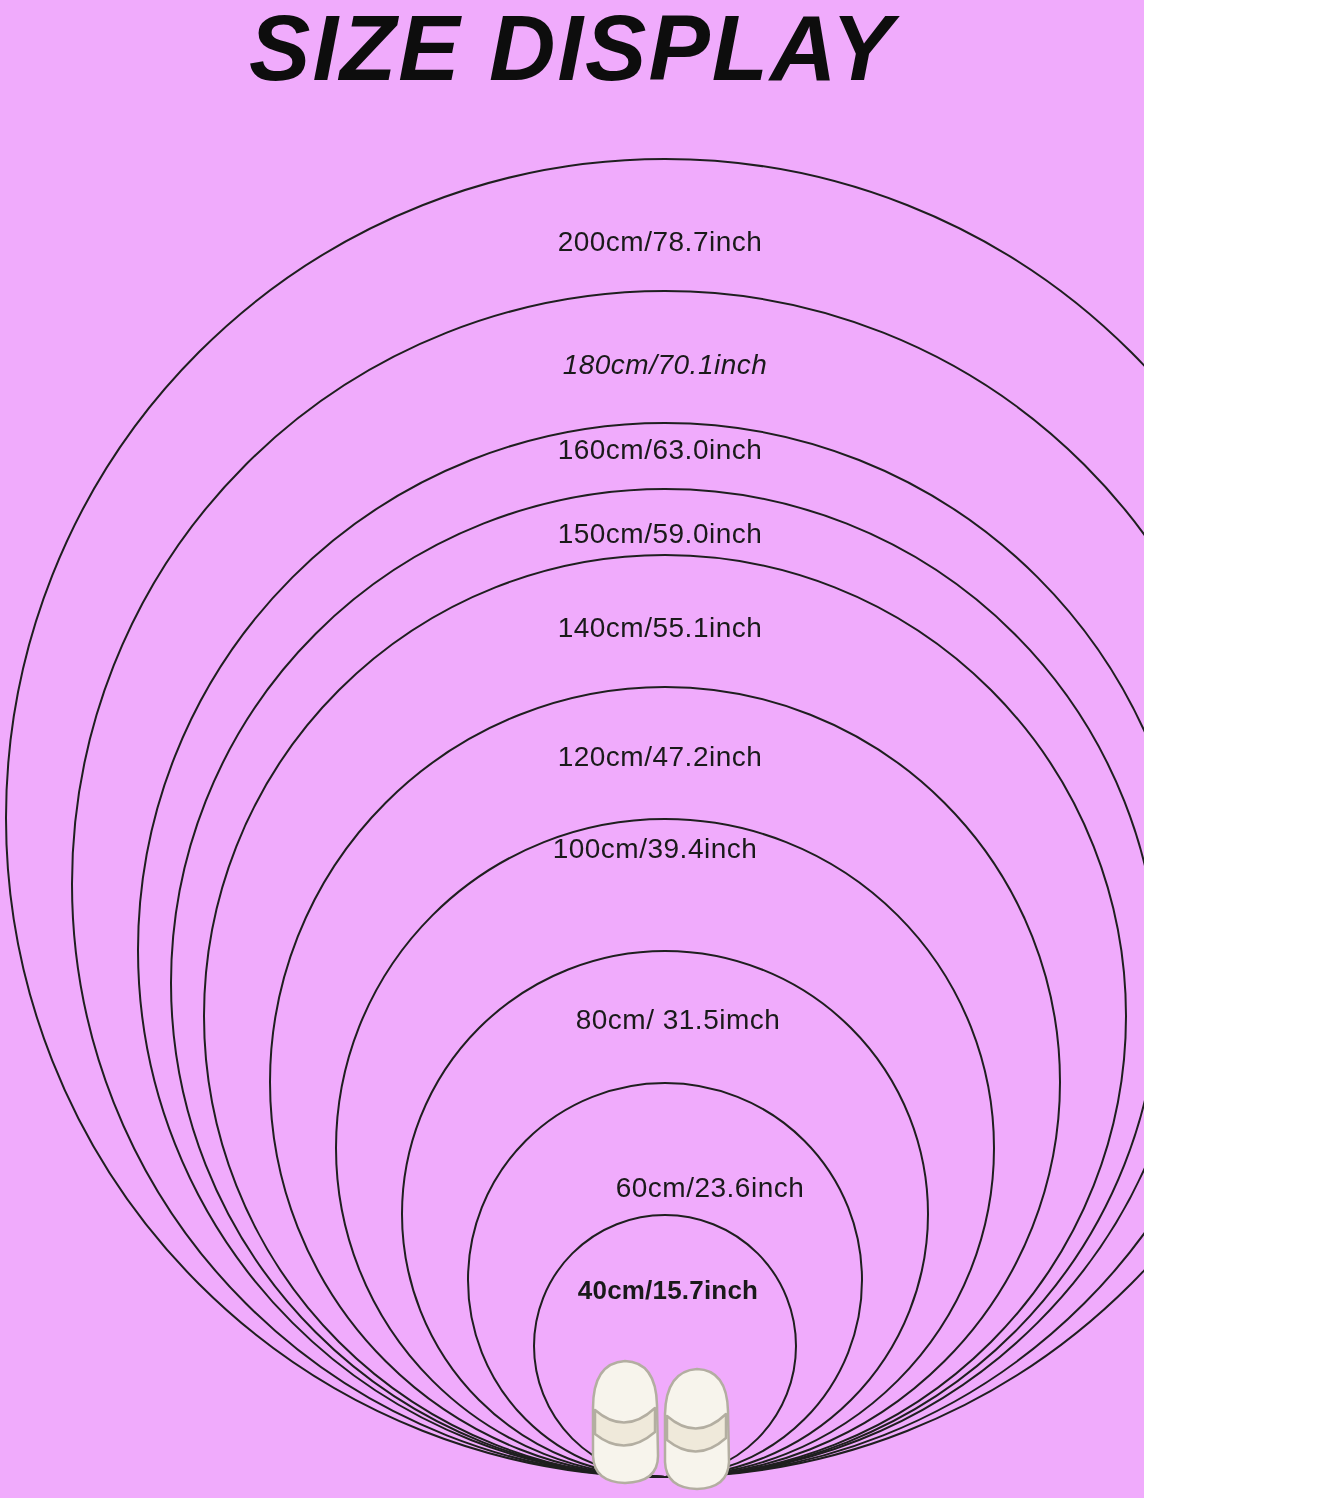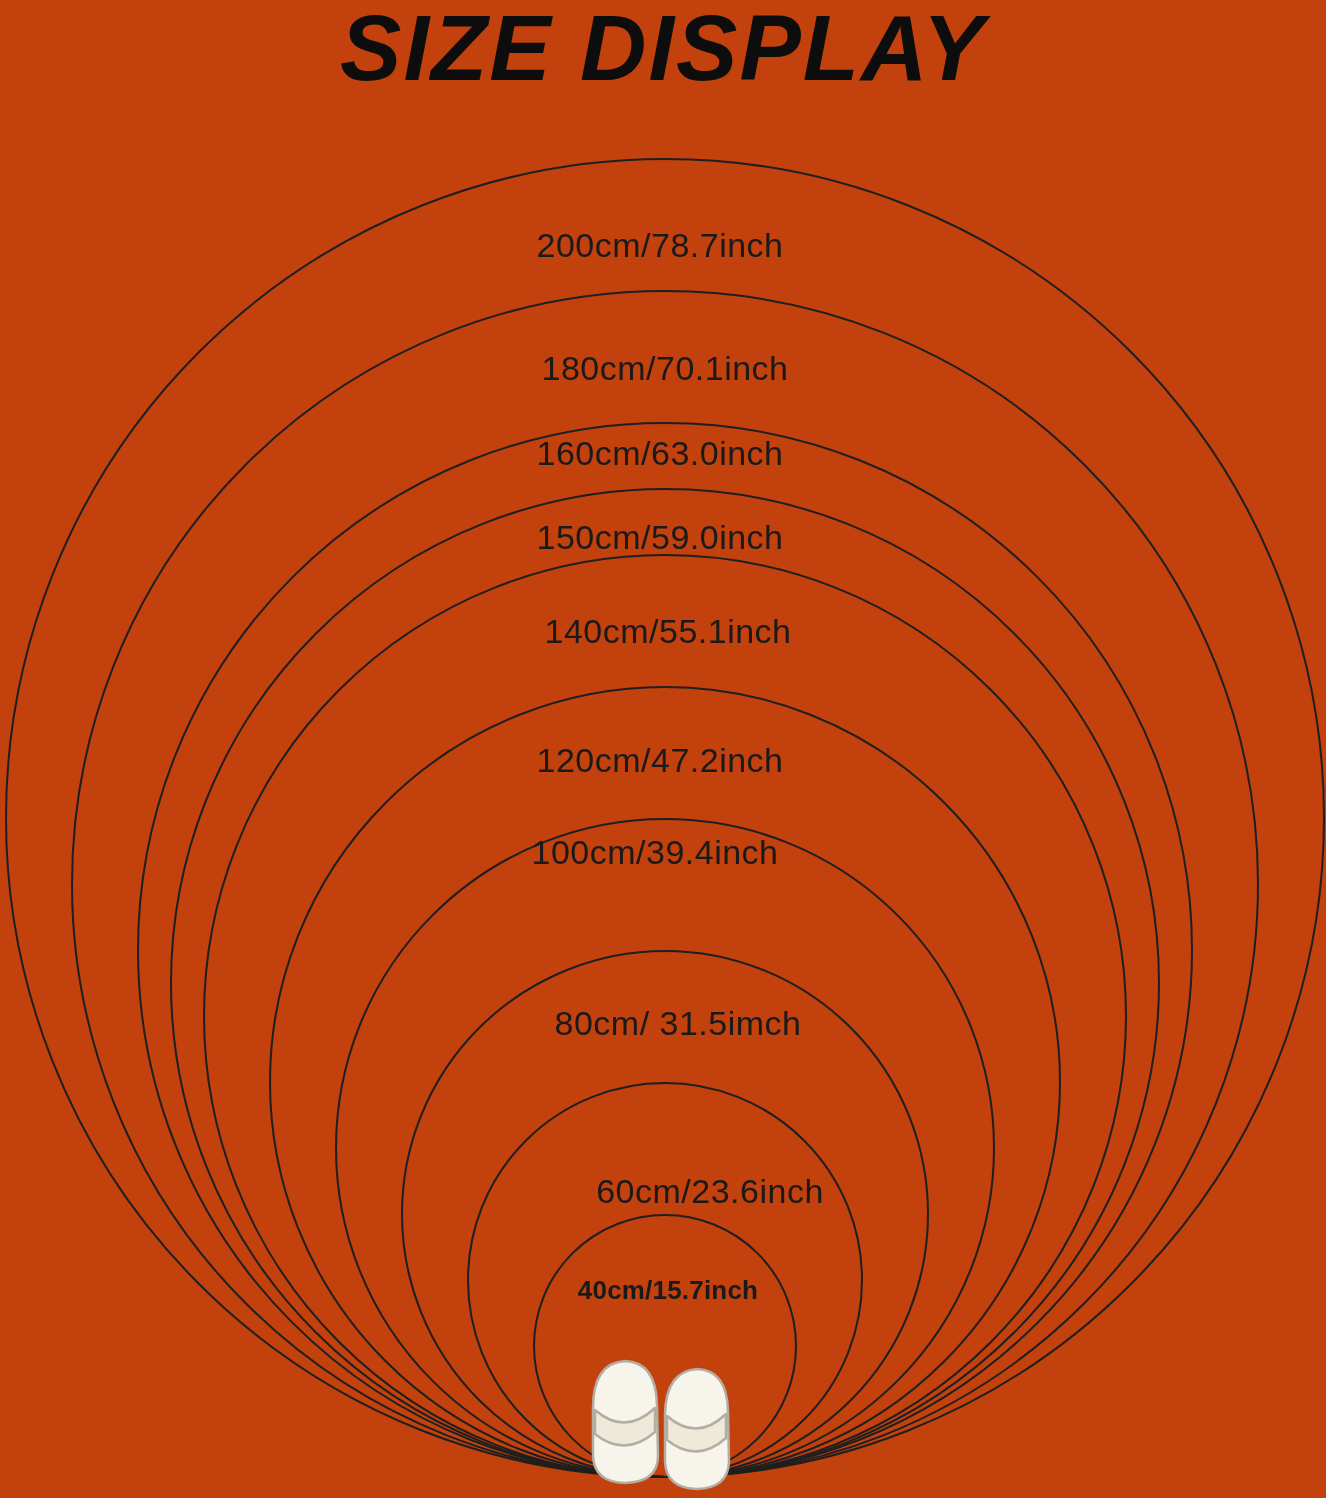--- a/index.html
+++ b/index.html
@@ -3,23 +3,23 @@
 <meta charset="utf-8">
 <style>
   html, body {
     margin: 0;
     padding: 0;
     background: #ffffff;
     font-family: "Liberation Sans", sans-serif;
   }
   .stage {
     position: relative;
-    width: 1326px;
+    width: 1144px;
     height: 1498px;
-    background: #c2410c;
+    background: #f0abfc;
     overflow: hidden;
   }
   .title {
     position: absolute;
     top: 0px;
     left: 0;
     width: 100%;
     text-align: center;
     font-size: 92px;
     line-height: 1.05;
@@ -32,27 +32,27 @@
   .circle {
     position: absolute;
     border: 2px solid #1f1f1f;
     border-radius: 50%;
     box-sizing: border-box;
     background: transparent;
   }
   .size-label {
     position: absolute;
     transform: translateX(-50%);
-    font-size: 34px;
+    font-size: 28px;
     line-height: 1;
     color: #1a1a1a;
     letter-spacing: 0.5px;
     white-space: nowrap;
   }
-  .size-label.italic { }
+  .size-label.italic { font-style: italic; }
   .size-label.small  { font-size: 26px; font-weight: 700; letter-spacing: 0.2px; margin-top: 16px; }
   .slippers {
     position: absolute;
     left: 585px;
     top: 1350px;
   }
 </style>
 </head>
 <body>
 
@@ -63,21 +63,21 @@
   <div id="circles-layer">
       <div class="circle" style="width: 1320px; height: 1320px; left: 5px; top: 158px; border-color: rgb(31, 31, 31);"></div>
       <div class="size-label" style="left: 660px; top: 228px; color: rgb(26, 26, 26);">200cm/78.7inch</div>
       <div class="circle" style="width: 1188px; height: 1188px; left: 71px; top: 290px; border-color: rgb(31, 31, 31);"></div>
       <div class="size-label italic" style="left: 665px; top: 351px; color: rgb(26, 26, 26);">180cm/70.1inch</div>
       <div class="circle" style="width: 1056px; height: 1056px; left: 137px; top: 422px; border-color: rgb(31, 31, 31);"></div>
       <div class="size-label" style="left: 660px; top: 436px; color: rgb(26, 26, 26);">160cm/63.0inch</div>
       <div class="circle" style="width: 990px; height: 990px; left: 170px; top: 488px; border-color: rgb(31, 31, 31);"></div>
       <div class="size-label" style="left: 660px; top: 520px; color: rgb(26, 26, 26);">150cm/59.0inch</div>
       <div class="circle" style="width: 924px; height: 924px; left: 203px; top: 554px; border-color: rgb(31, 31, 31);"></div>
-      <div class="size-label" style="left: 660px; top: 614px; color: rgb(26, 26, 26); margin-left: 8px;">140cm/55.1inch</div>
+      <div class="size-label" style="left: 660px; top: 614px; color: rgb(26, 26, 26);">140cm/55.1inch</div>
       <div class="circle" style="width: 792px; height: 792px; left: 269px; top: 686px; border-color: rgb(31, 31, 31);"></div>
       <div class="size-label" style="left: 660px; top: 743px; color: rgb(26, 26, 26);">120cm/47.2inch</div>
       <div class="circle" style="width: 660px; height: 660px; left: 335px; top: 818px; border-color: rgb(31, 31, 31);"></div>
       <div class="size-label" style="left: 655px; top: 835px; color: rgb(26, 26, 26);">100cm/39.4inch</div>
       <div class="circle" style="width: 528px; height: 528px; left: 401px; top: 950px; border-color: rgb(31, 31, 31);"></div>
       <div class="size-label" style="left: 678px; top: 1006px; color: rgb(26, 26, 26);">80cm/ 31.5imch</div>
       <div class="circle" style="width: 396px; height: 396px; left: 467px; top: 1082px; border-color: rgb(31, 31, 31);"></div>
       <div class="size-label" style="left: 678px; top: 1174px; color: rgb(26, 26, 26); margin-left: 32px;">60cm/23.6inch</div>
       <div class="circle" style="width: 264px; height: 264px; left: 533px; top: 1214px; border-color: rgb(31, 31, 31);"></div>
       <div class="size-label small" style="left: 668px; top: 1261px; color: rgb(26, 26, 26);">40cm/15.7inch</div>

